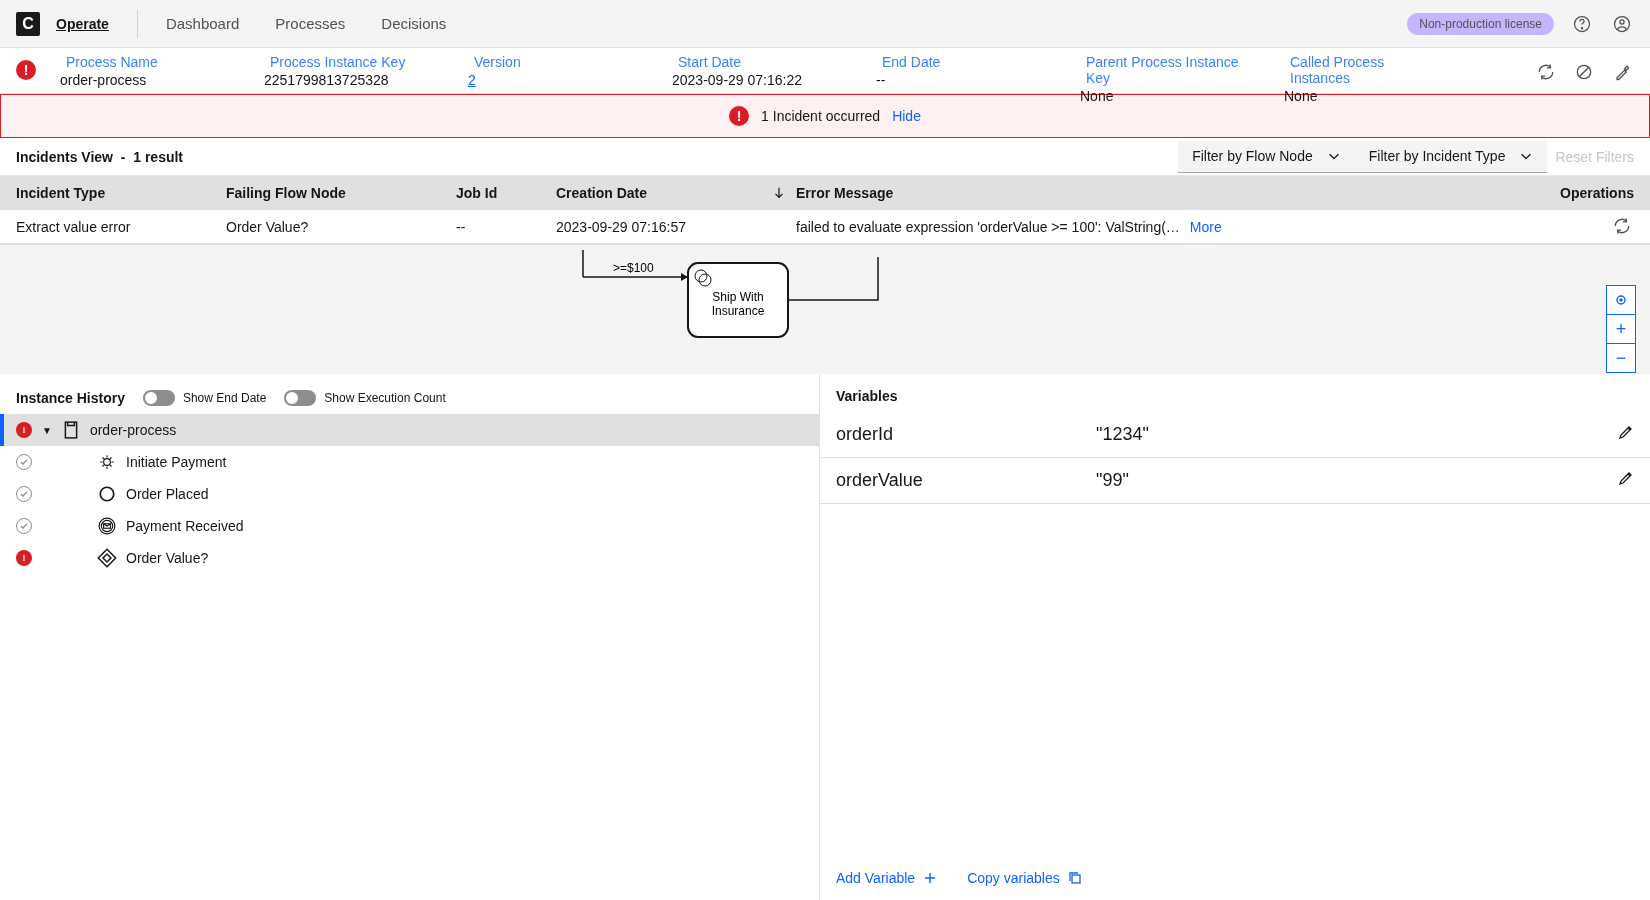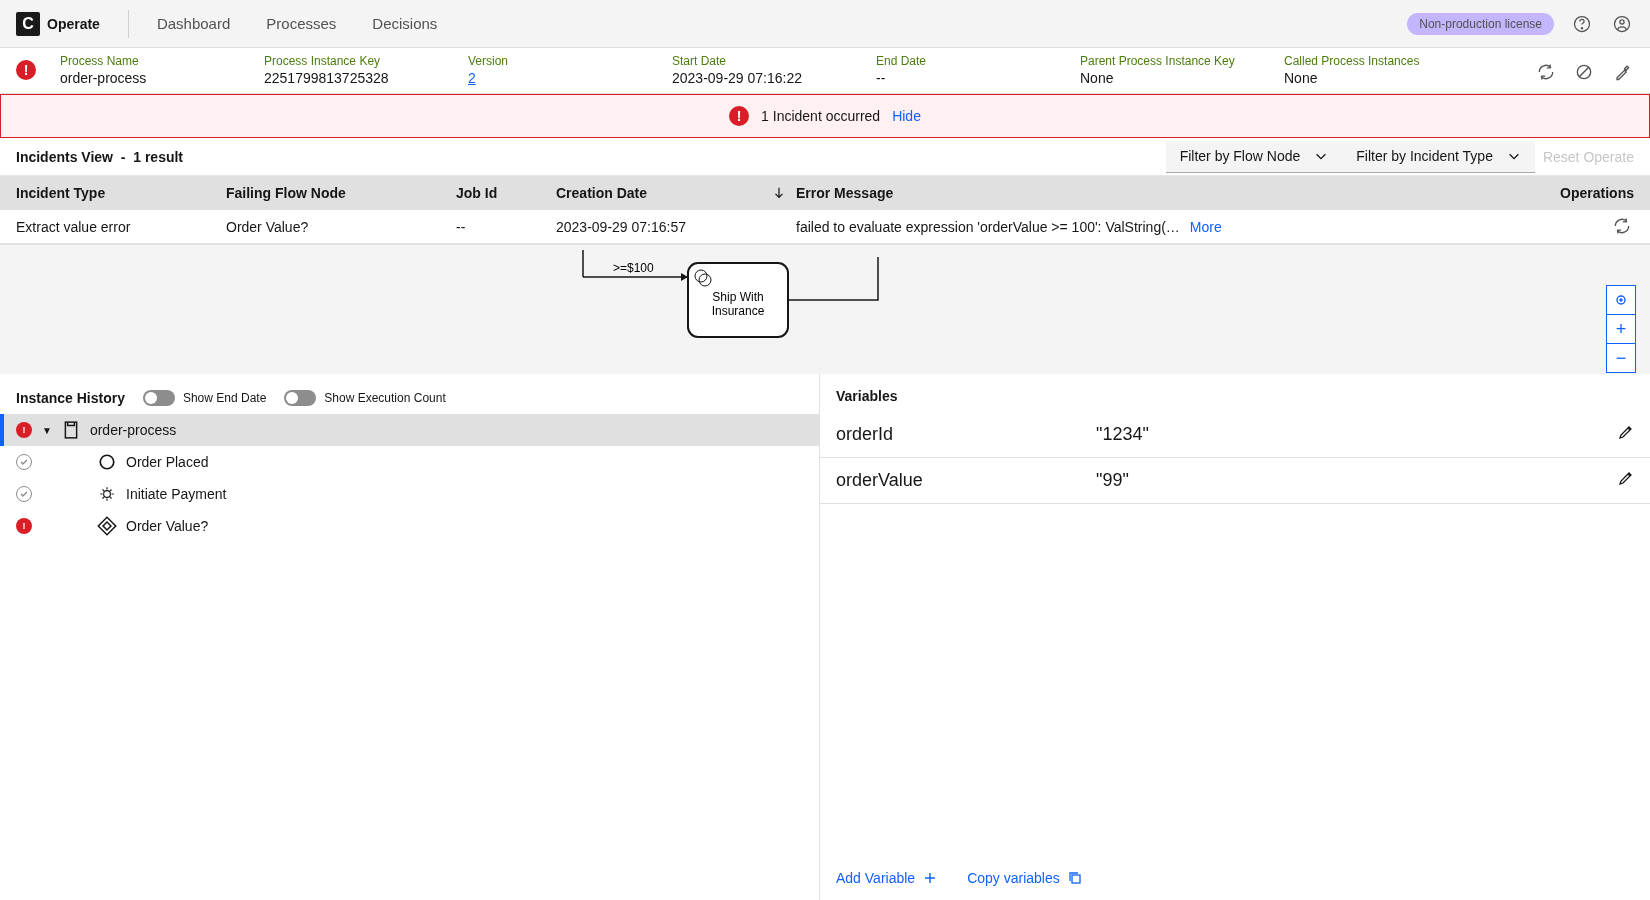--- a/index.html
+++ b/index.html
@@ -1,34 +1,34 @@
 <!DOCTYPE html>
 <html><head>
 <meta charset="utf-8">
 <style>
   * { box-sizing: border-box; margin: 0; padding: 0; font-family: -apple-system, BlinkMacSystemFont, "Segoe UI", Arial, sans-serif; }
   body { width: 1650px; height: 900px; overflow: hidden; background: #fff; color: #161616; font-size: 14px; }
 
   
   .topbar { height: 48px; background: #f4f4f4; border-bottom: 1px solid #e0e0e0; display: flex; align-items: center; padding: 0 16px; }
   .logo { width: 24px; height: 24px; background: #1a1a1a; display: flex; align-items: center; justify-content: center; color: #fff; font-weight: bold; font-size: 16px; border-radius: 2px; }
-  .app-name { font-weight: 600; margin-left: 7px; }
+  .app-name { font-weight: 600; margin-left: 16px; text-decoration: underline; }
   .nav-sep { width: 1px; height: 28px; background: #d0d0d0; margin: 0 28px; }
   .nav-links { display: flex; gap: 36px; font-size: 15px; }
   .nav-link { color: #525252; cursor: pointer; }
   .topbar-right { margin-left: auto; display: flex; align-items: center; gap: 16px; }
   .license-badge { background: #c4b5fd; color: #525252; font-size: 12px; padding: 4px 12px; border-radius: 12px; }
   .icon-btn { width: 24px; height: 24px; display: inline-flex; align-items: center; justify-content: center; cursor: pointer; color: #525252; }
   .icon-btn svg { width: 20px; height: 20px; }
 
   
   .info-header { height: 46px; border-bottom: 1px solid #e0e0e0; display: flex; align-items: flex-start; padding: 6px 16px; gap: 24px; }
   .incident-dot { width: 20px; height: 20px; min-width:20px; background: #da1e28; border-radius: 50%; display: inline-flex; align-items: center; justify-content: center; color: #fff; font-weight: bold; font-size: 14px; margin-top: 6px; }
   .info-field { display: flex; flex-direction: column; gap: 2px; }
-  .info-label { font-size: 12px; color: #4d7c0f; }
+  .info-label { font-size: 14px; color: #3b82f6; margin-left: 6px; }
   .info-value { font-size: 14px; color: #161616; }
   .info-value.link { color: #0f62fe; text-decoration: underline; }
   .info-ops { margin-left: auto; display: flex; gap: 14px; align-items: center; margin-top: 6px; }
   .pn { flex-basis: 180px; } .pik { flex-basis: 180px; } .ver { flex-basis: 180px; } .sd { flex-basis: 180px; } .ed { flex-basis: 180px; } .ppik { flex-basis: 180px; } .cpi { flex-basis: 140px; }
 
   
   .incident-banner { height: 44px; border: 1px solid #da1e28; background: #fff1f1; display: flex; align-items: center; justify-content: center; gap: 12px; font-size: 14px; }
   .incident-banner .dot { width: 20px; height: 20px; background: #da1e28; border-radius: 50%; color: #fff; display: inline-flex; align-items: center; justify-content: center; font-weight: bold; }
   .incident-banner .link { color: #0f62fe; cursor: pointer; }
 
@@ -189,21 +189,21 @@
       <svg viewBox="0 0 16 16">
           <path d="M3 6l5 5 5-5" stroke="currentColor" stroke-width="1.5" fill="none"></path>
         </svg>
     </div>
     <div class="dropdown">
       <span>Filter by Incident Type</span>
       <svg viewBox="0 0 16 16">
           <path d="M3 6l5 5 5-5" stroke="currentColor" stroke-width="1.5" fill="none"></path>
         </svg>
     </div>
-    <span class="reset-link">Reset Operate</span>
+    <span class="reset-link">Reset Filters</span>
   </div>
 </div>
 
 <div class="incidents-table">
   <div class="it-head">
     <div class="c-type">Incident Type</div>
     <div class="c-node">Failing Flow Node</div>
     <div class="c-job">Job Id</div>
     <div class="c-date">
       <span>Creation Date</span>
@@ -298,43 +298,60 @@
       </div>
 
       <div class="tree-row">
         <span class="status-dot done">
           <svg width="10" height="10" viewBox="0 0 10 10">
               <path d="M2 5l2 2 4-4" stroke="#8d8d8d" stroke-width="1.4" fill="none"></path>
             </svg>
         </span>
         <span class="indent"></span>
         <span class="node-icon">
-          <svg viewBox="0 0 16 16" fill="none" stroke="currentColor" stroke-width="1.5">
-              <circle cx="8" cy="8" r="6"></circle>
-            </svg>
-        </span>
-        <span>Order Placed</span>
+          <svg viewBox="0 0 16 16" fill="none" stroke="currentColor" stroke-width="1">
+              <circle cx="8" cy="8" r="3"></circle>
+              <path d="M8 2v2M8 12v2M2 8h2M12 8h2M4 4l1.4 1.4M12 12l-1.4-1.4M4 12l1.4-1.4M12 4l-1.4 1.4"></path>
+            </svg>
+        </span>
+        <span>Initiate Payment</span>
       </div>
 
       <div class="tree-row">
         <span class="status-dot done">
           <svg width="10" height="10" viewBox="0 0 10 10">
               <path d="M2 5l2 2 4-4" stroke="#8d8d8d" stroke-width="1.4" fill="none"></path>
             </svg>
         </span>
         <span class="indent"></span>
         <span class="node-icon">
+          <svg viewBox="0 0 16 16" fill="none" stroke="currentColor" stroke-width="1.5">
+              <circle cx="8" cy="8" r="6"></circle>
+            </svg>
+        </span>
+        <span>Order Placed</span>
+      </div>
+
+      <div class="tree-row">
+        <span class="status-dot done">
+          <svg width="10" height="10" viewBox="0 0 10 10">
+              <path d="M2 5l2 2 4-4" stroke="#8d8d8d" stroke-width="1.4" fill="none"></path>
+            </svg>
+        </span>
+        <span class="indent"></span>
+        <span class="node-icon">
           <svg viewBox="0 0 16 16" fill="none" stroke="currentColor" stroke-width="1">
-              <circle cx="8" cy="8" r="3"></circle>
-              <path d="M8 2v2M8 12v2M2 8h2M12 8h2M4 4l1.4 1.4M12 12l-1.4-1.4M4 12l1.4-1.4M12 4l-1.4 1.4"></path>
-            </svg>
-        </span>
-        <span>Initiate Payment</span>
-      </div>
-
+              <circle cx="8" cy="8" r="7"></circle>
+              <circle cx="8" cy="8" r="5"></circle>
+              <rect x="5" y="6" width="6" height="4"></rect>
+              <path d="M5 6l3 2 3-2"></path>
+            </svg>
+        </span>
+        <span>Payment Received</span>
+      </div>
 
       <div class="tree-row">
         <span class="status-dot incident">
           <svg width="10" height="10" viewBox="0 0 10 10">
               <text x="5" y="8" text-anchor="middle" fill="#fff" font-size="9" font-weight="bold">!</text>
             </svg>
         </span>
         <span class="indent"></span>
         <span class="node-icon">
           <svg viewBox="0 0 16 16" fill="none" stroke="currentColor" stroke-width="1.3">

